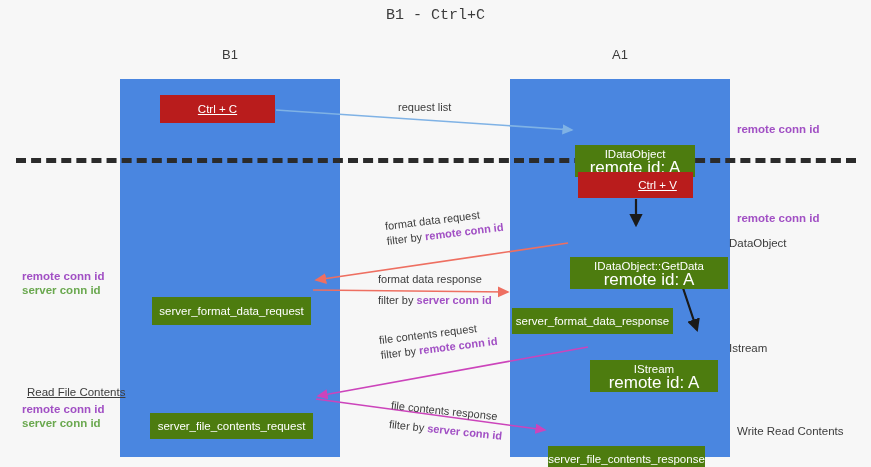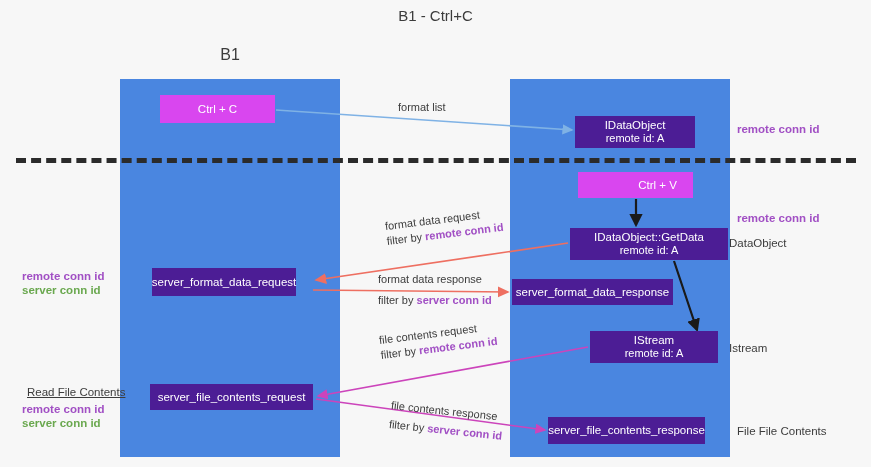--- a/index.html
+++ b/index.html
@@ -9,27 +9,27 @@
     font-family:"Liberation Sans","DejaVu Sans",sans-serif;
     position:relative;overflow:hidden;
     -webkit-font-smoothing:antialiased;
   }
   #stage{position:absolute;left:0;top:0;width:871px;height:467px;}
   .abs{position:absolute;}
 
   
   #title{
     left:0;top:6px;width:871px;text-align:center;
-    font-size:15px;color:#3c3c3c;line-height:19px;
+    font-size:15px;color:#3c3c3c;line-height:19px;font-family:Liberation Mono, monospace;
   }
   #title div{white-space:pre;}
 
   
   .lane-head{
-    text-align:center;font-size:16px;color:#3c3c3c;line-height:13px;
+    text-align:center;font-size:13px;color:#3c3c3c;line-height:13px;
   }
   #head-b1{left:120px;top:48px;width:220px;}
   #head-a1{left:510px;top:48px;width:220px;}
 
   
   .lane{background:#4a86e0;}
   #lane-b1{left:120px;top:79px;width:220px;height:378px;}
   #lane-a1{left:510px;top:79px;width:220px;height:378px;}
 
   
@@ -39,29 +39,29 @@
   }
 
   
   .box{
     box-sizing:border-box;
     display:flex;flex-direction:column;
     align-items:center;justify-content:center;
     color:#ffffff;font-size:11.5px;line-height:13px;
     text-align:center;
   }
-  .box.green{background:#d946ef;}
-  .box.orange{background:#4c1d95;}
-  .box .l2{font-size:11px;}
+  .box.green{background:#b91c1c;text-decoration:underline;}
+  .box.orange{background:#4d7c0f;margin-top:29px;}
+  .box .l2{font-size:17px;}
 
   #box-ctrlc{left:160px;top:95px;width:115px;height:28px;}
   #box-idataobject{left:575px;top:116px;width:120px;height:32px;}
   #box-ctrlv{left:578px;top:172px;width:115px;height:26px;padding-left:44px;}
   #box-getdata{left:570px;top:228px;width:158px;height:32px;}
-  #box-sfdreq{left:152px;top:268px;width:144px;height:28px;}
+  #box-sfdreq{left:152px;top:268px;width:159px;height:28px;}
   #box-sfdres{left:512px;top:279px;width:161px;height:26px;}
   #box-istream{left:590px;top:331px;width:128px;height:32px;}
   #box-sfcreq{left:150px;top:384px;width:163px;height:26px;}
   #box-sfcres{left:548px;top:417px;width:157px;height:27px;}
 
   
   .side{font-size:11.5px;line-height:14px;}
   .purple{color:#a14fc4;font-weight:bold;}
   .green-t{color:#6aa84f;font-weight:bold;}
   .plain{color:#3c3c3c;}
@@ -94,20 +94,21 @@
 <div id="stage">
 
   <div class="abs" id="title">
     <div>B1 - Ctrl+C</div>
   </div>
 
   <div class="abs lane-head" id="head-b1">
     <div>B1</div>
   </div>
   <div class="abs lane-head" id="head-a1">
+    <div>A1</div>
   </div>
 
   <div class="abs lane" id="lane-b1"></div>
   <div class="abs lane" id="lane-a1"></div>
 
   <svg id="wires" viewBox="0 0 871 467">
     <defs>
       <marker id="ah-blue" markerWidth="7" markerHeight="7" refX="6" refY="3.2" orient="auto">
         <path d="M0,0 L7,3.2 L0,6.4 z" fill="#7fb2e5"></path>
       </marker>
@@ -175,21 +176,21 @@
 
   <div class="abs box orange" id="box-sfcres">
     <span>server_file_contents_response</span>
   </div>
 
   <div class="abs box orange" id="box-sfcreq">
     <span>server_file_contents_request</span>
   </div>
 
   <div class="abs alabel" id="al-formatlist">
-    <span>format list</span>
+    <span>request list</span>
   </div>
 
   <div class="abs alabel" id="al-fdreq">
     <div>format data request</div>
     <div><span>filter by </span><span class="hl-p">remote conn id</span></div>
   </div>
 
   <div class="abs alabel" id="al-fdres">
     <div>format data response</div>
     <div style="height:6px"></div>
@@ -204,21 +205,21 @@
   <div class="abs alabel" id="al-fcres">
     <div>file contents response</div>
     <div style="height:4px"></div>
     <div><span>filter by </span><span class="hl-p">server conn id</span></div>
   </div>
 
   <div class="abs side purple" id="lbl-rc-1">remote conn id</div>
   <div class="abs side purple" id="lbl-rc-2">remote conn id</div>
   <div class="abs side plain" id="lbl-dataobject">DataObject</div>
   <div class="abs side plain" id="lbl-istream">Istream</div>
-  <div class="abs side plain" id="lbl-writefc">File File Contents</div>
+  <div class="abs side plain" id="lbl-writefc">Write Read Contents</div>
 
   <div class="abs side" id="lbl-left-1">
     <div class="purple">remote conn id</div>
     <div class="green-t">server conn id</div>
   </div>
   <div class="abs side plain" id="lbl-readfc">Read File Contents</div>
   <div class="abs side" id="lbl-left-2">
     <div class="purple">remote conn id</div>
     <div class="green-t">server conn id</div>
   </div>

